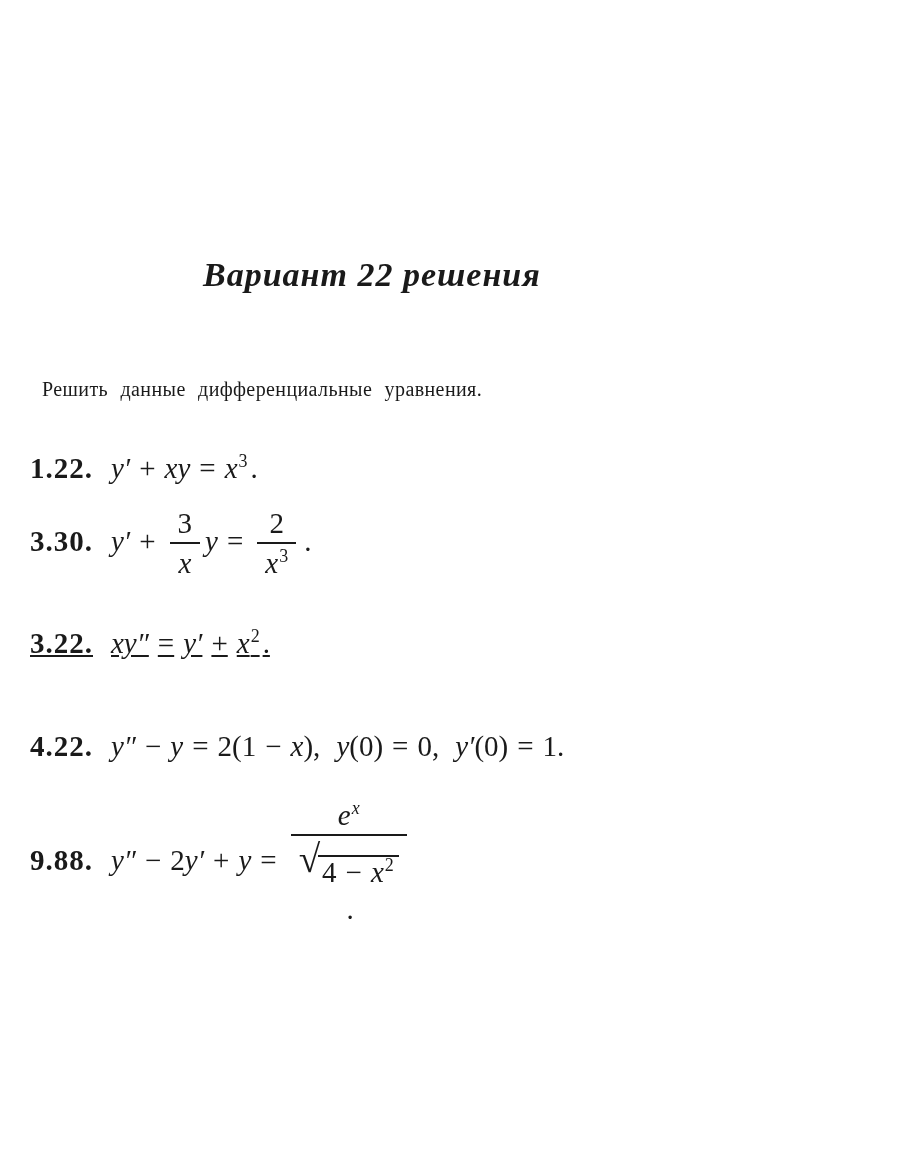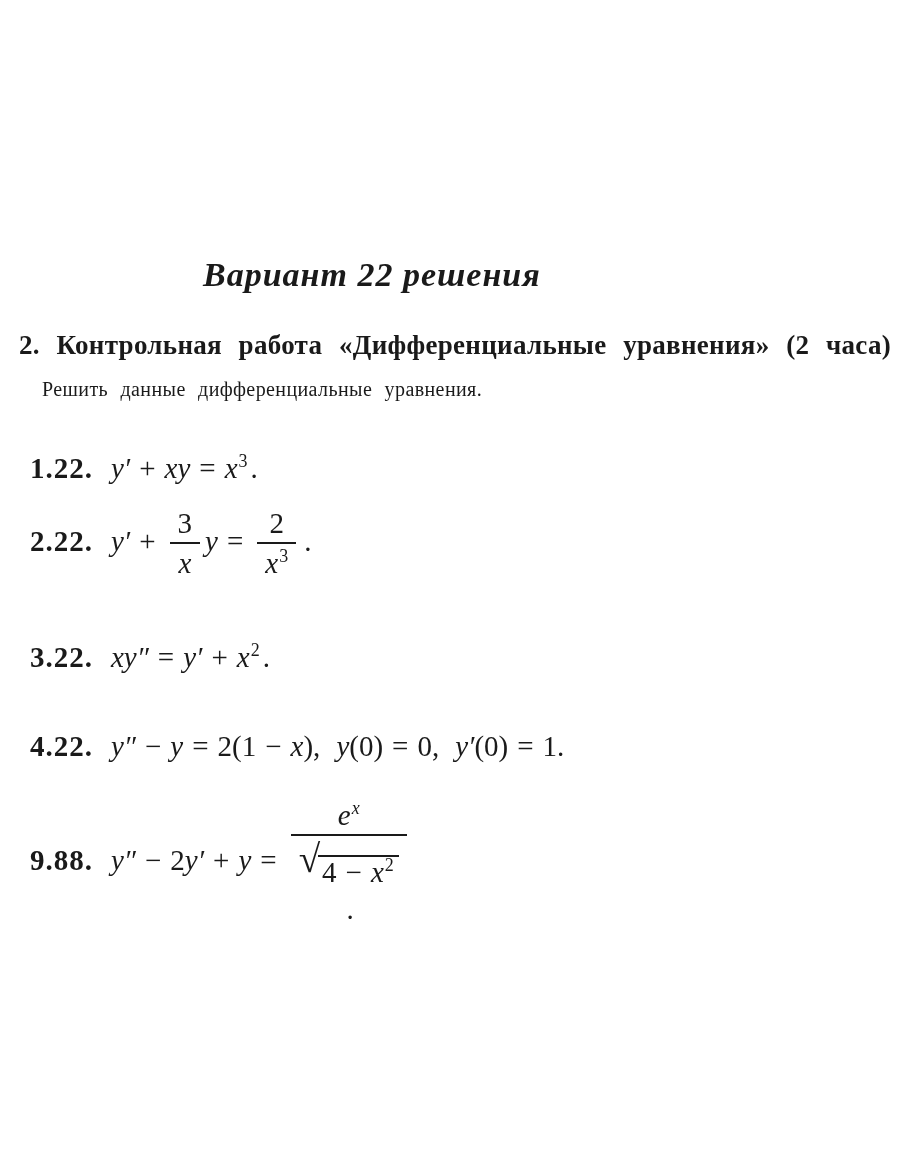--- a/index.html
+++ b/index.html
@@ -82,38 +82,37 @@
   .rad { font-style: normal; font-size: 135%; line-height: 1; }
   .sqrt-body {
     border-top: 2.5px solid #1a1a1a;
     margin-top: 16px;
     margin-left: -2px;
     padding: 0 5px 2px 4px;
     line-height: 1.1;
   }
   .r1 { top: 450px; text-align: right; }
   .r2 { top: 508px; }
-  .r3 { top: 639px; }
+  .r3 { top: 625px; text-decoration: underline; }
   .r4 { top: 728px; }
   .r5 { top: 800px; }
 </style>
 </head>
 <body>
 
 <div class="page">
 
   <h1 class="title">Вариант 22 решения</h1>
 
-  <div class="heading">2. Контрольная работа «Дифференциальные уравнения» (2 часа)</div>
 
   <div class="instruction">Решить данные дифференциальные уравнения.</div>
 
   <div class="prob r1"><span class="plabel">1.22.</span><span class="it">y′</span><span class="op">+</span><span class="it">xy</span><span class="op">=</span><span class="it">x</span><span class="sup up">3</span><span class="end">.</span></div>
 
-  <div class="prob r2"><span class="plabel">2.22.</span><span class="it">y′</span><span class="op">+</span><span class="frac">
+  <div class="prob r2"><span class="plabel">3.30.</span><span class="it">y′</span><span class="op">+</span><span class="frac">
         <span class="fnum up">3</span>
         <span class="fbar"></span>
         <span class="fden it">x</span>
       </span><span class="it">y</span><span class="op">=</span><span class="frac">
         <span class="fnum up">2</span>
         <span class="fbar"></span>
         <span class="fden"><span class="it">x</span><span class="sup up">3</span></span>
       </span><span class="end">.</span></div>
 
   <div class="prob r3"><span class="plabel">3.22.</span><span class="it">xy″</span><span class="op">=</span><span class="it">y′</span><span class="op">+</span><span class="it">x</span><span class="sup up">2</span><span class="end">.</span></div>

